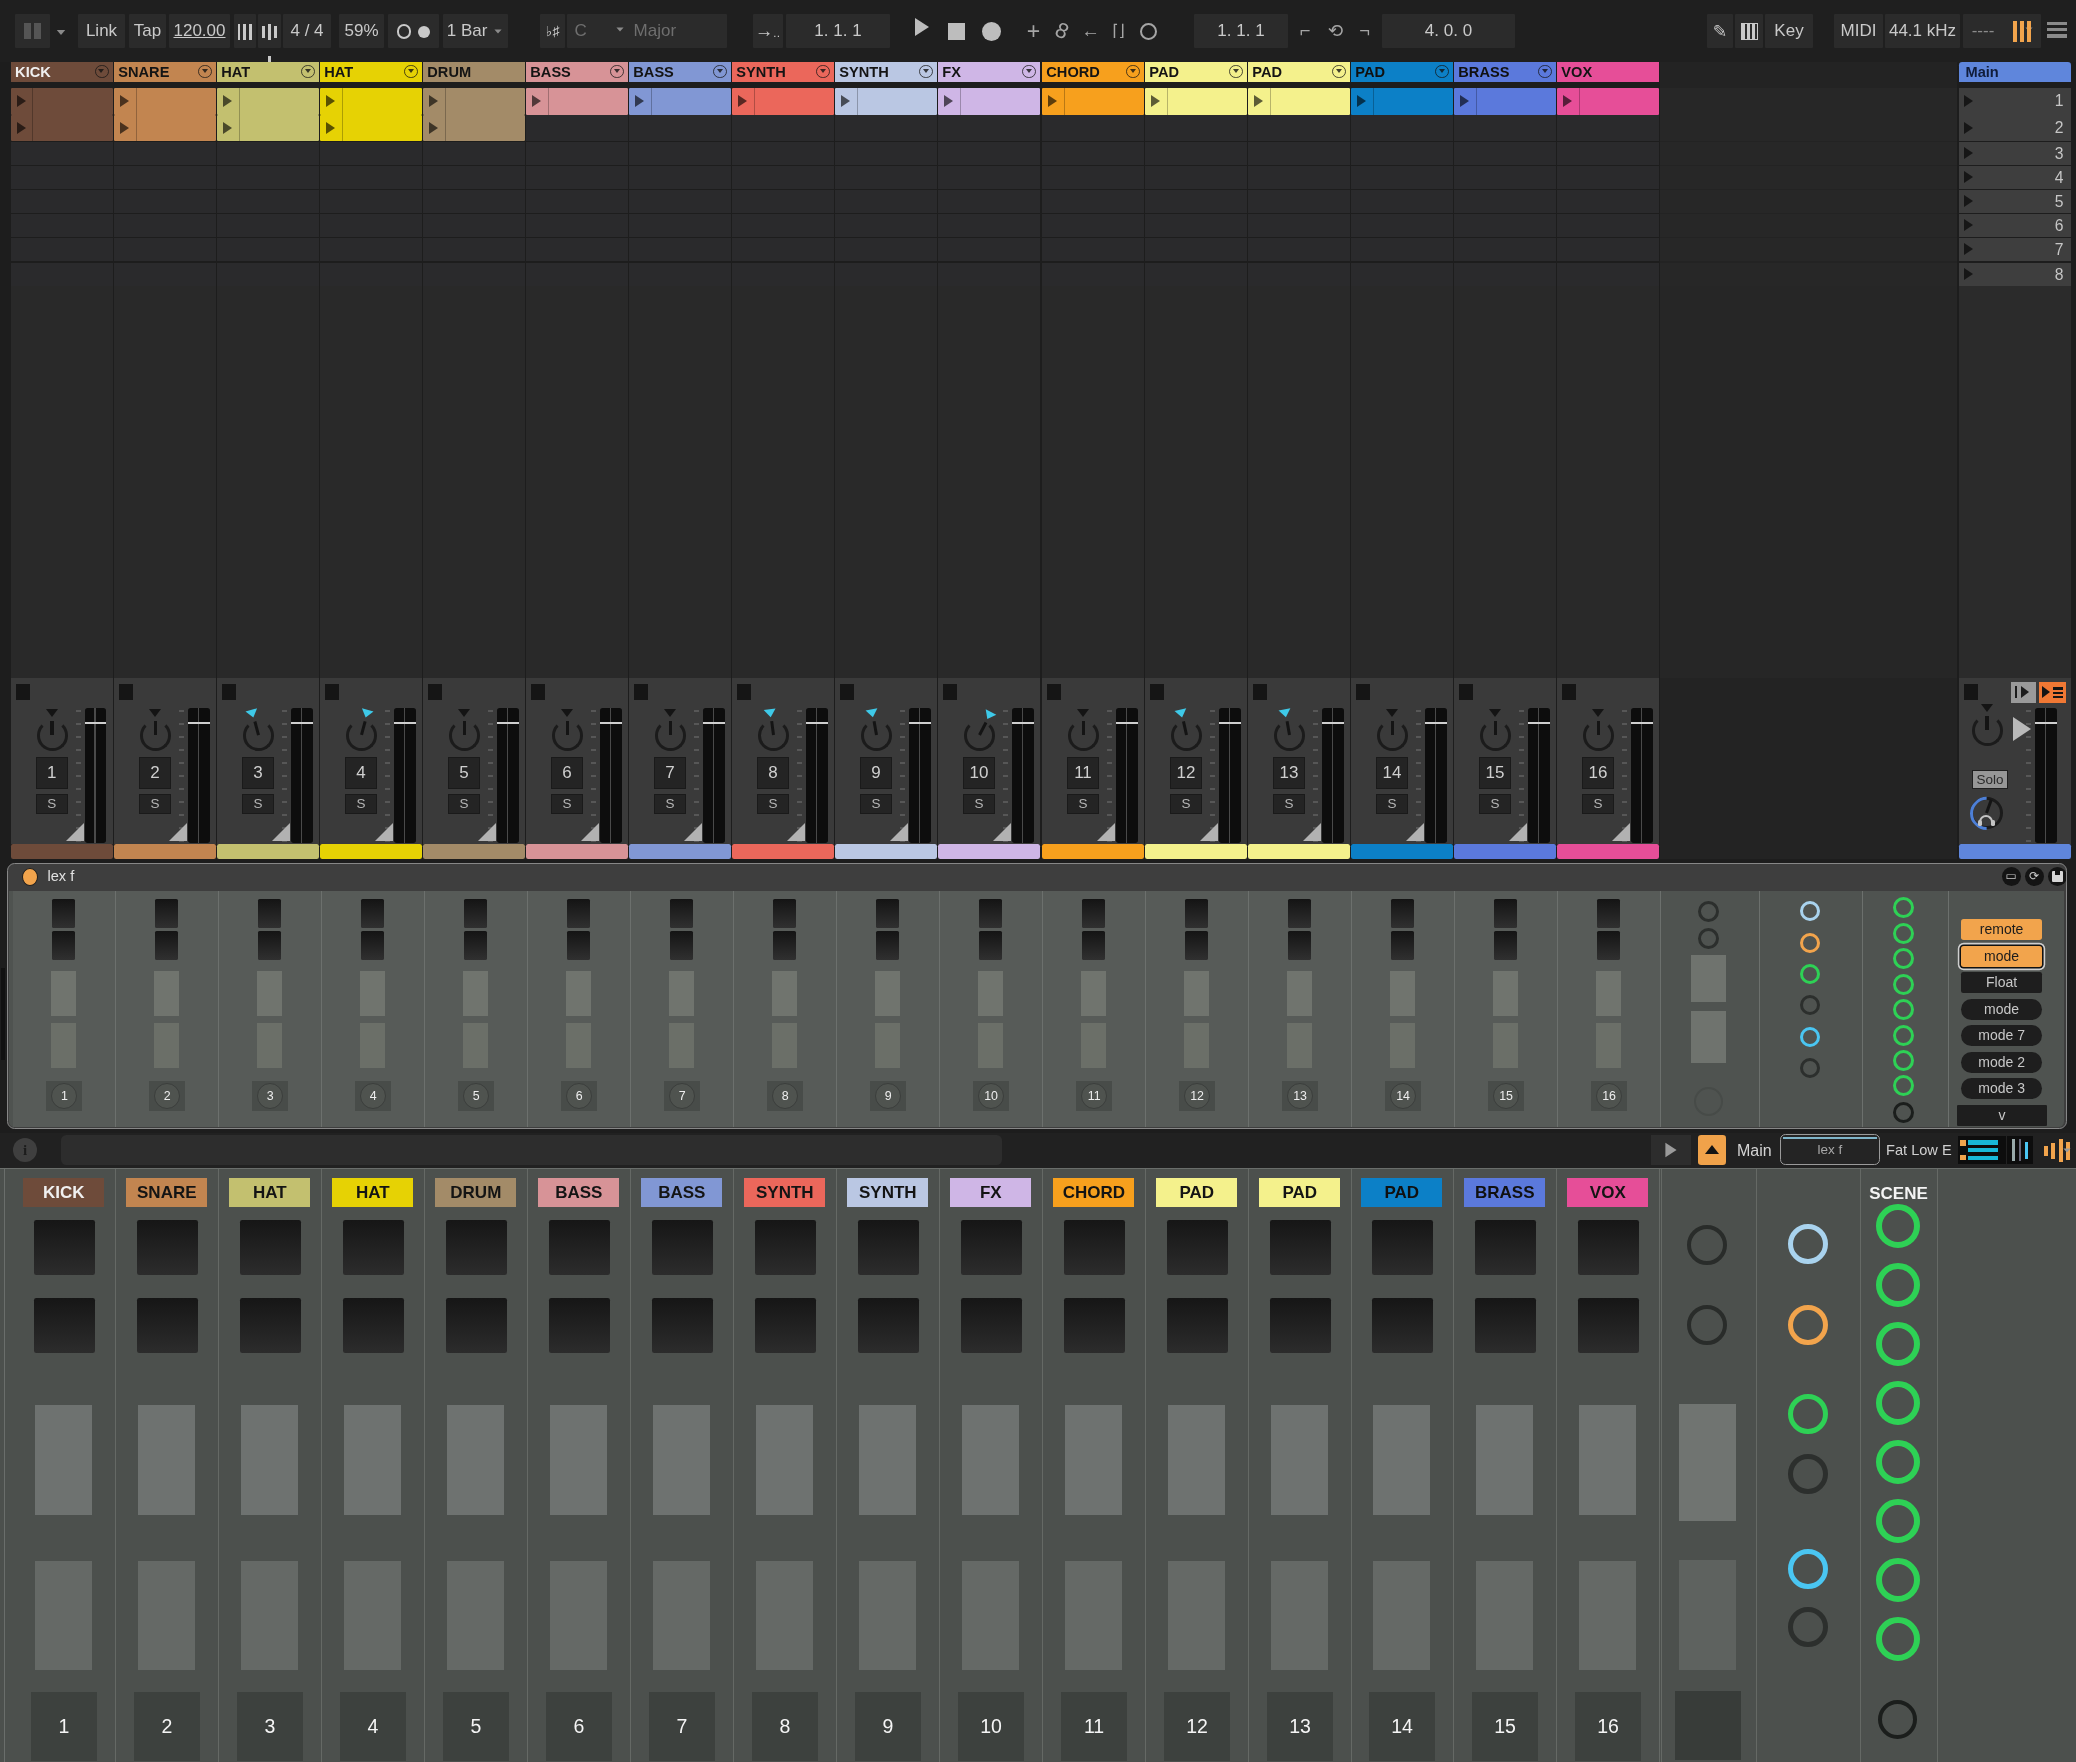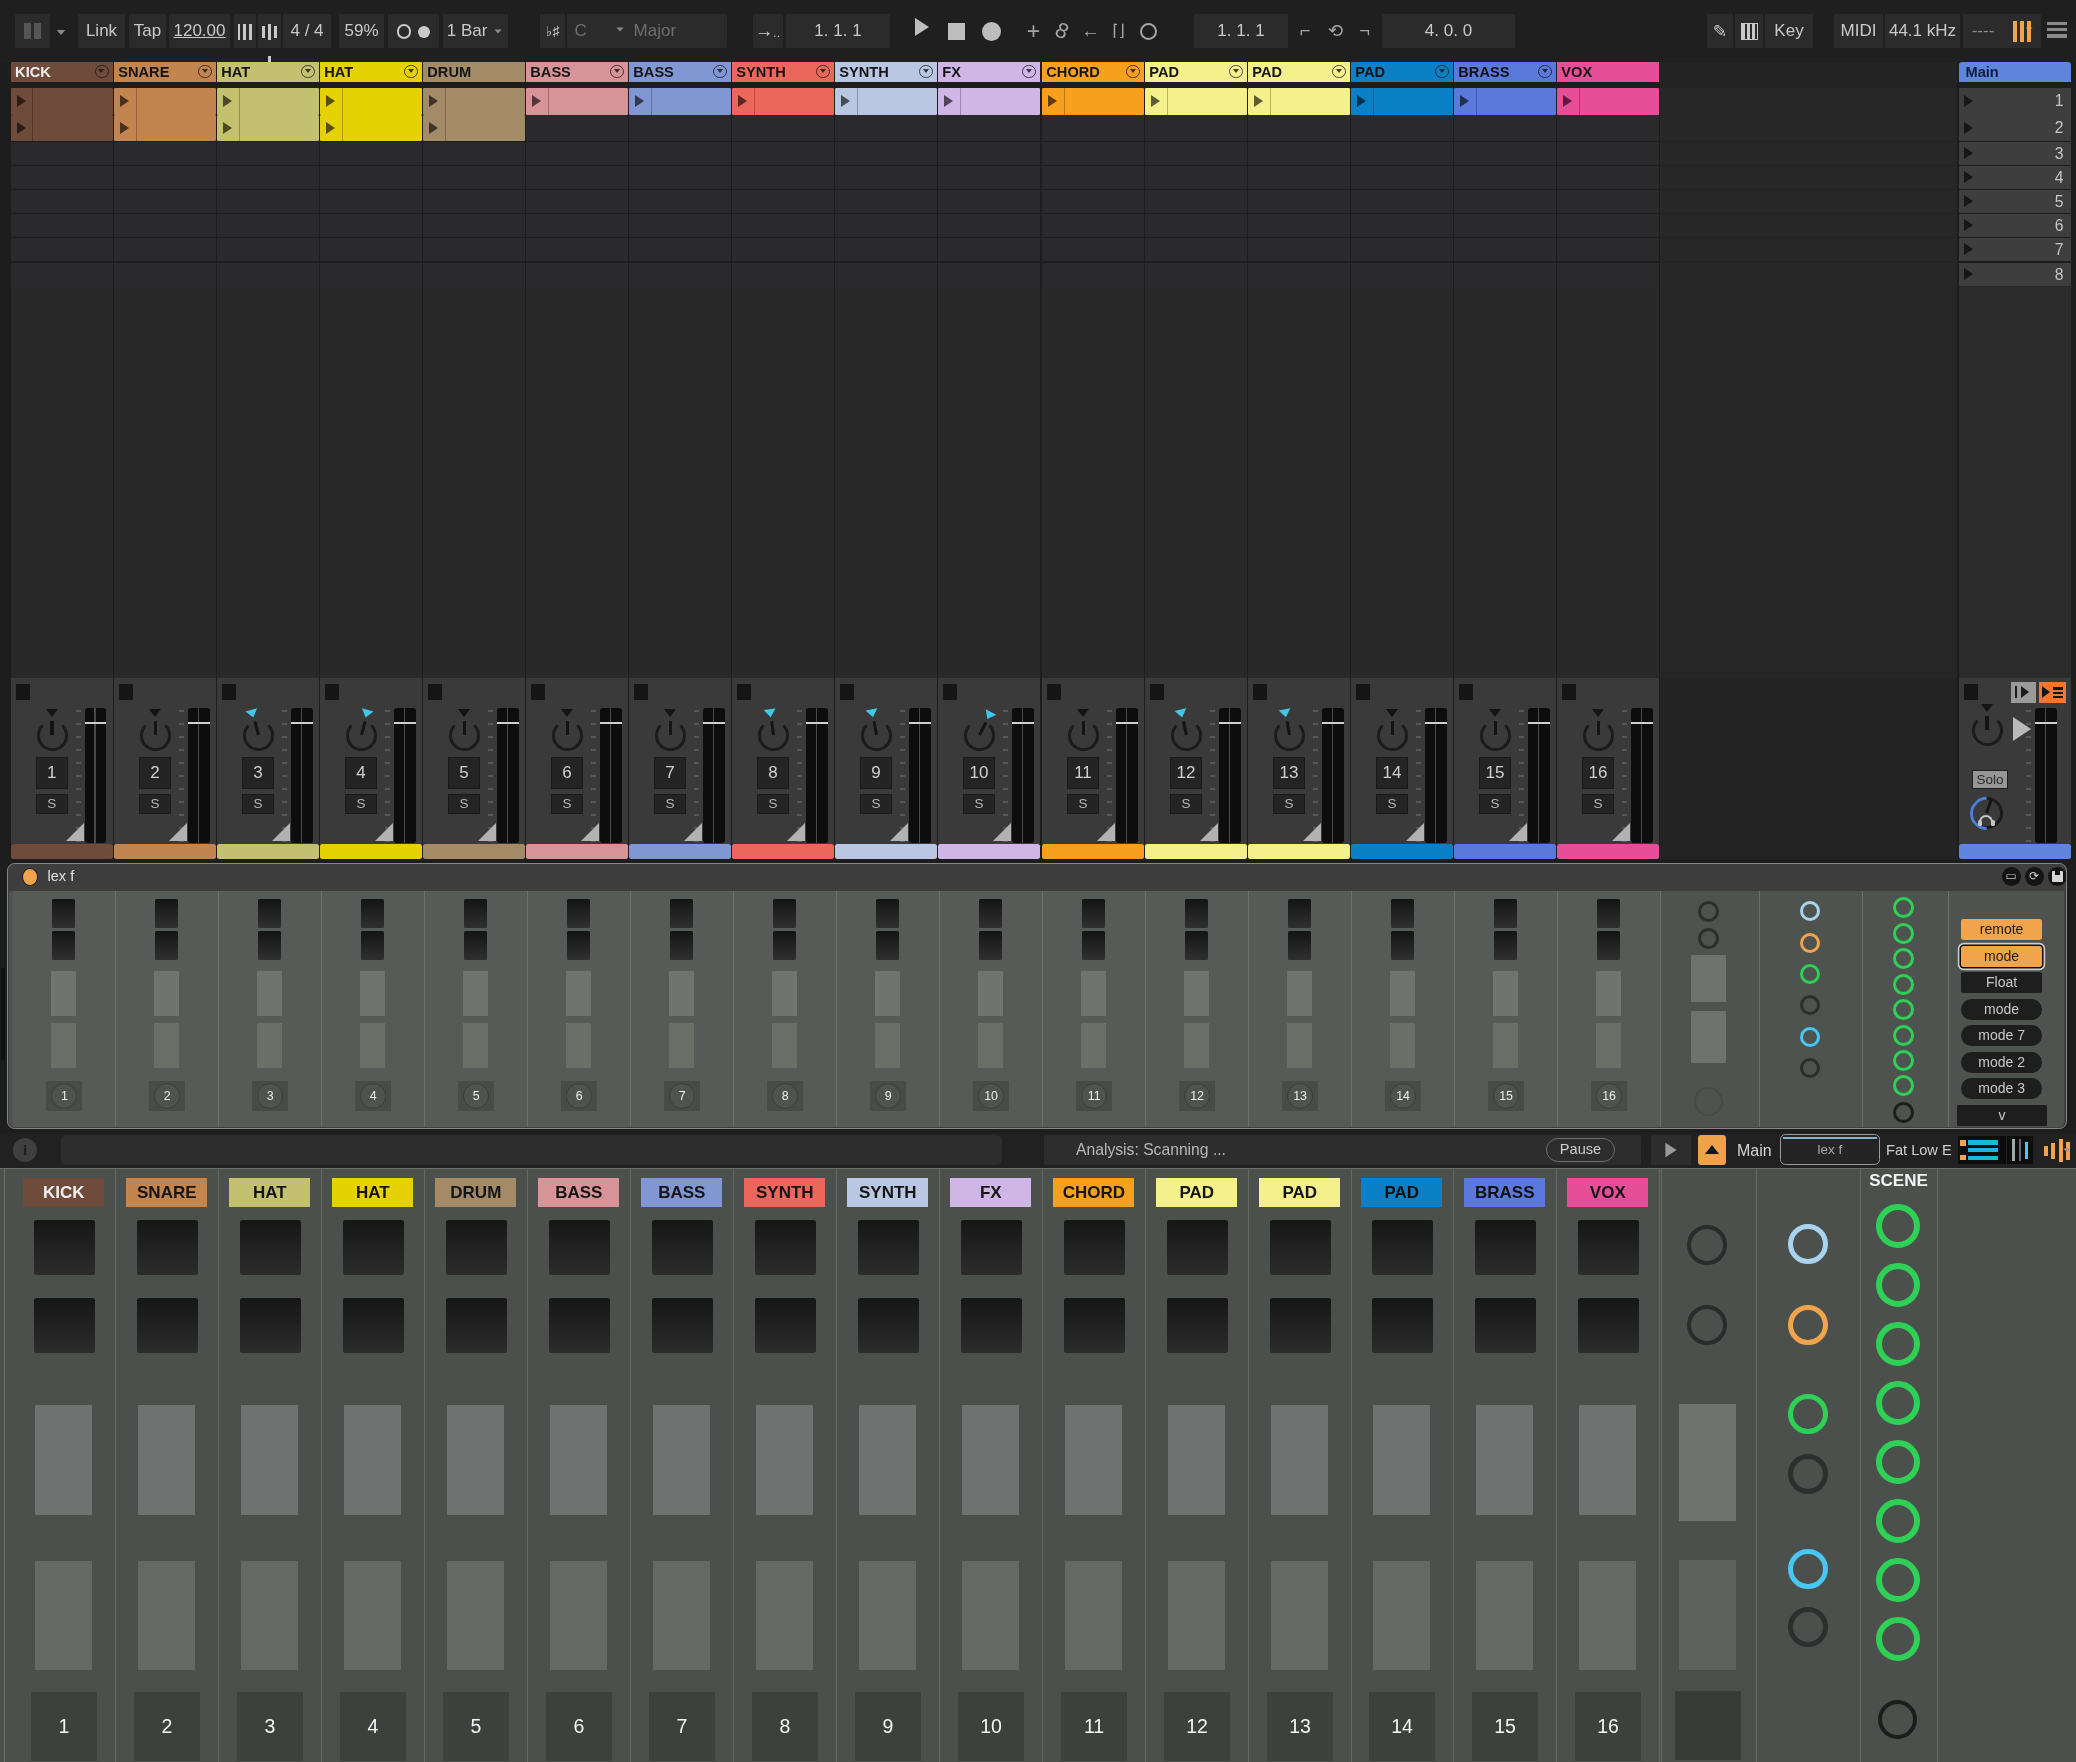--- a/index.html
+++ b/index.html
@@ -917,24 +917,20 @@
         <div style="position: absolute; left: 1952px; top: 161px; width: 81px; height: 21.6px; text-align: center; line-height: 21.6px; font-size: 14px; background: rgb(30, 30, 30); color: rgb(200, 200, 200); border-radius: 11.4px;">mode 2</div>
         <div style="position: absolute; left: 1952px; top: 187px; width: 81px; height: 21.6px; text-align: center; line-height: 21.6px; font-size: 14px; background: rgb(30, 30, 30); color: rgb(200, 200, 200); border-radius: 11.4px;">mode 3</div>
         <div style="position: absolute; top: 214px; height: 21.6px; text-align: center; line-height: 21.6px; font-size: 14px; background: rgb(30, 30, 30); color: rgb(200, 200, 200); border-radius: 1.1px; left: 1948px; width: 90px;">v</div>
       </div>
     </div>
   </div>
 
 <div id="statusbar">
   <div class="abs" style="left:13px;top:5.4px;width:24px;height:24px;border-radius:50%;background:#3f3f3f;text-align:center;line-height:24px;font-size:15px;font-weight:bold;color:#1c1c1c;font-family:'Liberation Serif',serif;">i</div>
   <div class="abs" style="left:61px;top:2.2px;width:941px;height:30px;background:#2d2d2d;border-radius:5.4px;"></div>
-  <div class="abs" style="left:1044px;top:2.2px;width:597px;height:30px;background:#2d2d2d;border-radius:2.2px;">
-    <span class="abs" style="left:32px;top:0;line-height:30px;font-size:15.7px;color:#b8b8b8;">Analysis: Scanning ...</span>
-    <span class="abs" style="right:26px;top:3.2px;width:67px;height:21.6px;border:1.6px solid #6f6f6f;border-radius:12px;text-align:center;line-height:21.6px;font-size:14.6px;color:#cfcfcf;">Pause</span>
-  </div>
   <div class="abs" style="left:1651px;top:2.2px;width:40px;height:30px;background:#2d2d2d;text-align:center;"><span class="tri-r" style="border-left-color:#9a9a9a;transform:scale(.8);margin-top:5.4px;"></span></div>
   <div class="abs" style="left:1698px;top:2.2px;width:28px;height:30px;background:#f0a24a;border-radius:3.2px;text-align:center;"><span class="tri-u" style="border-bottom-color:#141414;margin-top:9.7px;"></span></div>
   <div class="abs" style="left:1737px;top:0;line-height:35px;font-size:16px;color:#d4d4d4;">Main</div>
   <div class="abs" style="left:1780px;top:1.1px;width:98px;height:29px;background:#242424;border:1.6px solid #9a9a9a;border-radius:5.4px;">
     <div class="abs" style="left:2.2px;top:1.6px;right:2.2px;height:2.7px;background:#7fb4c9;"></div>
     <div class="abs" style="left:0;top:0;width:100%;text-align:center;line-height:29px;font-size:13.5px;color:#a8a8a8;">lex f</div>
   </div>
   <div class="abs" style="left:1886px;top:0;line-height:35px;font-size:14.6px;color:#d0d0d0;white-space:nowrap;">Fat Low E</div>
   <div class="abs" style="left:1958px;top:3.2px;width:48px;height:28px;background:#0d0d0d;">
     <div class="abs" style="left:9.7px;top:4.3px;width:30px;height:4.3px;background:#18b8d8;"></div>
@@ -1094,21 +1090,21 @@
     <div style="position: absolute; left: 1687px; top: 137px; width: 32px; height: 32px; border: 4.9px solid rgb(41, 44, 42); border-radius: 50%;"></div>
     <div style="position: absolute; left: 1679px; top: 236px; width: 57px; height: 117px; background: rgb(112, 116, 113);"></div>
     <div style="position: absolute; left: 1679px; top: 392px; width: 57px; height: 110px; background: rgb(94, 98, 95);"></div>
     <div style="position: absolute; left: 1675px; top: 523px; width: 66px; height: 69px; background: rgb(56, 60, 57);"></div>
     <div style="position: absolute; left: 1788px; top: 56px; width: 30px; height: 30px; border: 5.4px solid rgb(169, 211, 238); border-radius: 50%;"></div>
     <div style="position: absolute; left: 1788px; top: 137px; width: 30px; height: 30px; border: 5.4px solid rgb(242, 164, 76); border-radius: 50%;"></div>
     <div style="position: absolute; left: 1788px; top: 226px; width: 30px; height: 30px; border: 5.4px solid rgb(46, 209, 85); border-radius: 50%;"></div>
     <div style="position: absolute; left: 1788px; top: 286px; width: 30px; height: 30px; border: 5.4px solid rgb(44, 47, 45); border-radius: 50%;"></div>
     <div style="position: absolute; left: 1788px; top: 381px; width: 30px; height: 30px; border: 5.4px solid rgb(74, 198, 242); border-radius: 50%;"></div>
     <div style="position: absolute; left: 1788px; top: 439px; width: 30px; height: 30px; border: 5.4px solid rgb(44, 47, 45); border-radius: 50%;"></div>
-    <div style="position: absolute; left: 1855px; top: 3px; width: 87px; text-align: center; font-size: 17px; font-weight: 700; color: rgb(244, 244, 244);">SCENE</div>
+    <div style="position: absolute; left: 1855px; top: 16px; width: 87px; text-align: center; font-size: 17px; font-weight: 700; color: rgb(244, 244, 244);">SCENE</div>
     <div style="position: absolute; left: 1876px; top: 36px; width: 32px; height: 32px; border: 6px solid rgb(46, 209, 85); border-radius: 50%;"></div>
     <div style="position: absolute; left: 1876px; top: 95px; width: 32px; height: 32px; border: 6px solid rgb(46, 209, 85); border-radius: 50%;"></div>
     <div style="position: absolute; left: 1876px; top: 154px; width: 32px; height: 32px; border: 6px solid rgb(46, 209, 85); border-radius: 50%;"></div>
     <div style="position: absolute; left: 1876px; top: 213px; width: 32px; height: 32px; border: 6px solid rgb(46, 209, 85); border-radius: 50%;"></div>
     <div style="position: absolute; left: 1876px; top: 272px; width: 32px; height: 32px; border: 6px solid rgb(46, 209, 85); border-radius: 50%;"></div>
     <div style="position: absolute; left: 1876px; top: 331px; width: 32px; height: 32px; border: 6px solid rgb(46, 209, 85); border-radius: 50%;"></div>
     <div style="position: absolute; left: 1876px; top: 390px; width: 32px; height: 32px; border: 6px solid rgb(46, 209, 85); border-radius: 50%;"></div>
     <div style="position: absolute; left: 1876px; top: 449px; width: 32px; height: 32px; border: 6px solid rgb(46, 209, 85); border-radius: 50%;"></div>
     <div style="position: absolute; left: 1878px; top: 532px; width: 31px; height: 31px; border: 4.9px solid rgb(27, 30, 28); border-radius: 50%;"></div>
   </div>

